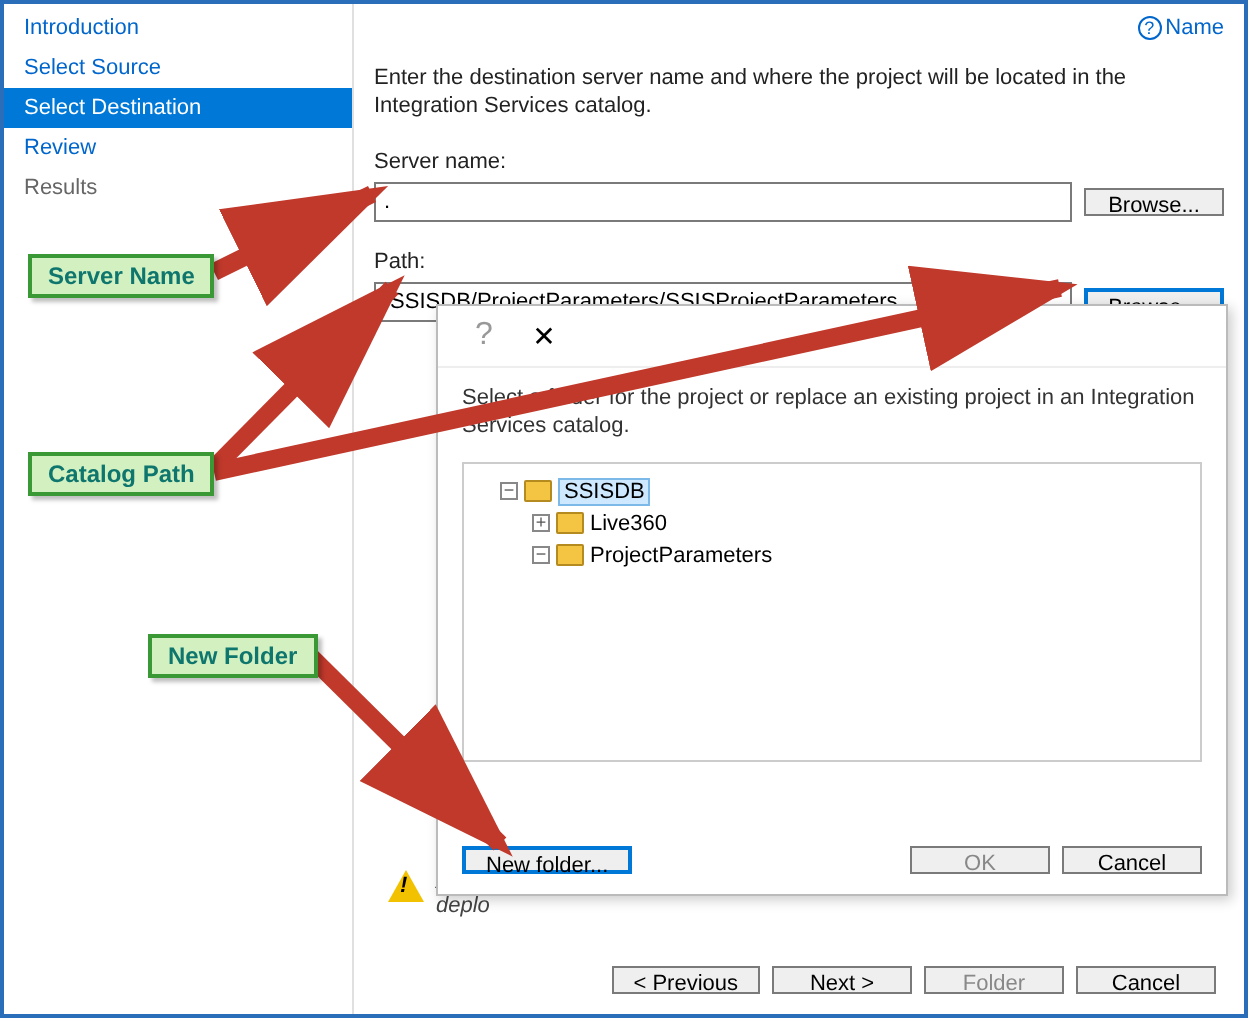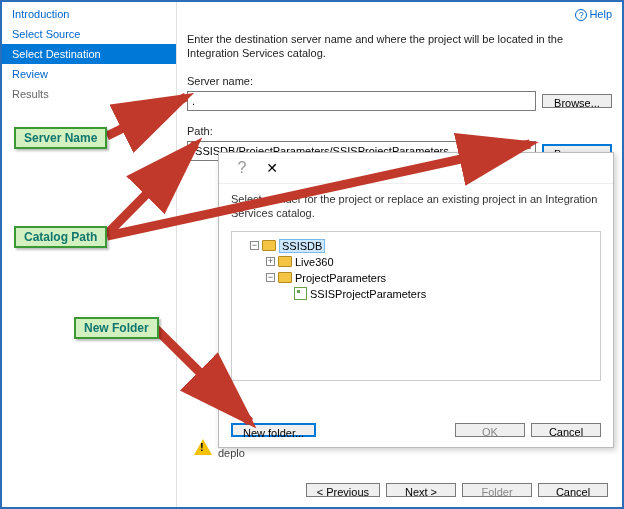--- a/index.html
+++ b/index.html
@@ -30,41 +30,41 @@
   .tree-row { display: flex; align-items: center; gap: 3px; height: 16px; }
   .ind1 { padding-left: 12px; } .ind2 { padding-left: 28px; } .ind3 { padding-left: 44px; }
   .sq { width: 9px; height: 9px; border: 1px solid #888; display: inline-flex; align-items: center; justify-content: center; font-size: 9px; line-height: 1; color:#555; }
   .folder { width: 14px; height: 11px; background: #f4c542; border: 1px solid #b58a1e; display: inline-block; border-radius: 1px; }
   .pkg { width:13px; height:13px; display:inline-block; background:#fff; border:1px solid #6aa049; position:relative; }
   .pkg::after{content:""; position:absolute; top:2px; left:2px; width:3px; height:3px; background:#6aa049;}
   .sel { background: #cde8ff; border:1px solid #7db9e8; padding: 0 2px; }
   .dialog-foot { position: absolute; bottom: 10px; left: 12px; right: 12px; display: flex; align-items: center; gap: 6px; }
   .dialog-foot .spacer { flex:1; }
   .wizard-foot { position: absolute; bottom: 10px; right: 14px; display: flex; gap: 6px; z-index:1; }
-  .warn { position:absolute; bottom:48px; left:192px; display:flex; align-items:center; gap:6px; font-size:11px; color:#444; z-index:1; }
+  .warn { position:absolute; bottom:48px; left:192px; display:flex; align-items:flex-start; gap:6px; font-size:11px; color:#444; z-index:1;font-style:italic; }
   .warn-tri { width:0; height:0; border-left:9px solid transparent; border-right:9px solid transparent; border-bottom:16px solid #f2c200; position:relative; }
   .warn-tri::after { content:"!"; position:absolute; left:-3px; top:2px; font-size:11px; font-weight:bold; color:#000;}
   .annot { position:absolute; border:2px solid #3a9935; background:#d3f0c1; padding:2px 8px; font-size:12px; font-weight:600; color:#0f766e; box-shadow:2px 2px 2px rgba(0,0,0,.25); z-index:50; }
   .arrow-svg { position:absolute; top:0; left:0; pointer-events:none; z-index:40; }
 </style>
 </head>
 <body>
 
 <div class="container">
   <div class="sidebar">
     <div class="sidebar-item">Introduction</div>
     <div class="sidebar-item">Select Source</div>
     <div class="sidebar-item active">Select Destination</div>
     <div class="sidebar-item">Review</div>
     <div class="sidebar-item plain">Results</div>
   </div>
 
   <div class="main">
     <div class="help">
-      <span class="help-icon">?</span><span>Help</span>
+      <span class="help-icon">?</span><span>Name</span>
     </div>
 
     <div class="instr">Enter the destination server name and where the project will be located in the Integration Services catalog.</div>
 
     <div class="field-label">Server name:</div>
     <div class="row">
       <input type="text" value="." style="">
       <button class="btn">Browse...</button>
     </div>
 
@@ -91,25 +91,20 @@
       </div>
       <div class="tree-row ind2">
         <span class="sq">+</span>
         <span class="folder"></span>
         <span>Live360</span>
       </div>
       <div class="tree-row ind2">
         <span class="sq">−</span>
         <span class="folder"></span>
         <span>ProjectParameters</span>
-      </div>
-      <div class="tree-row ind3">
-        <span style="width:9px"></span>
-        <span class="pkg"></span>
-        <span>SSISProjectParameters</span>
       </div>
     </div>
   </div>
   <div class="dialog-foot">
     <button class="btn blue">New folder...</button>
     <div class="spacer"></div>
     <button class="btn disabled">OK</button>
     <button class="btn">Cancel</button>
   </div>
 </div>

